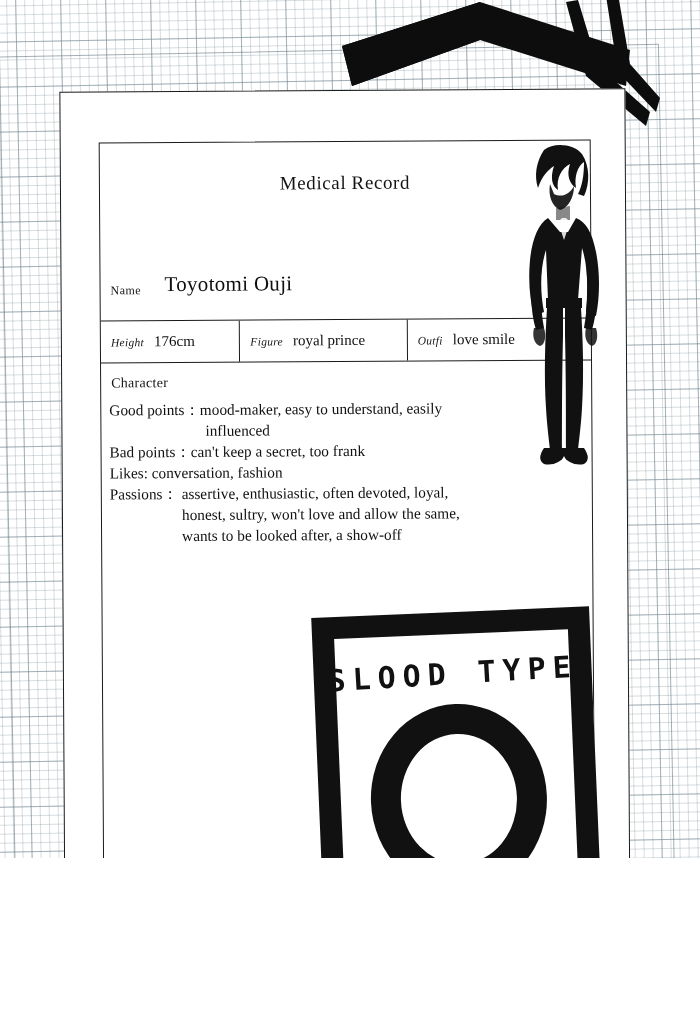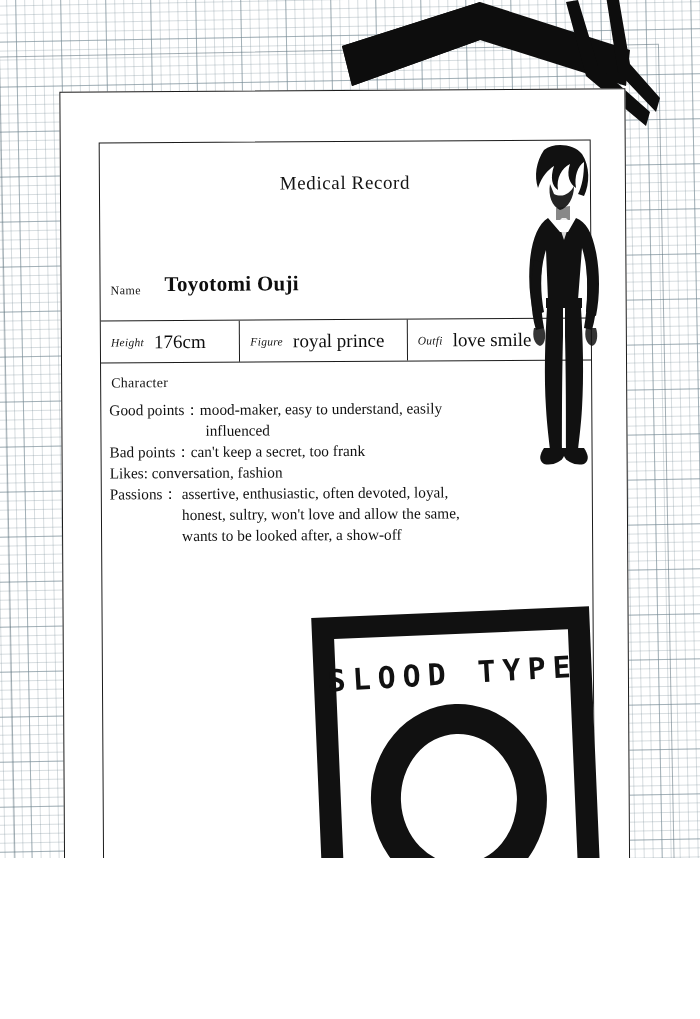--- a/index.html
+++ b/index.html
@@ -93,21 +93,20 @@
     color: #141414;
     letter-spacing: 0.4px;
   }
   .name-value {
     position: absolute;
     left: 64px;
     top: 37px;
     font-size: 21px;
     color: #0e0e0e;
     letter-spacing: 0.3px;
-    font-weight: bold;
   }
 
   
   .stats-row {
     position: absolute;
     left: 0; right: 0;
     top: 178px;
     height: 42px;
     border-bottom: 1px solid #1b1b1b;
     display: flex;
@@ -122,21 +121,21 @@
   .stat-cell.c1 { width: 140px; border-right: 1px solid #1b1b1b; }
   .stat-cell.c2 { width: 168px; border-right: 1px solid #1b1b1b; }
   .stat-cell.c3 { width: 184px; }
   .stat-label {
     font-size: 11.5px;
     color: #141414;
     letter-spacing: 0.3px;
     font-style: italic;
   }
   .stat-value {
-    font-size: 19px;
+    font-size: 15px;
     color: #0e0e0e;
     margin-left: 10px;
   }
 
   
   .character-label {
     position: absolute;
     left: 10px;
     top: 232px;
     font-size: 14px;

